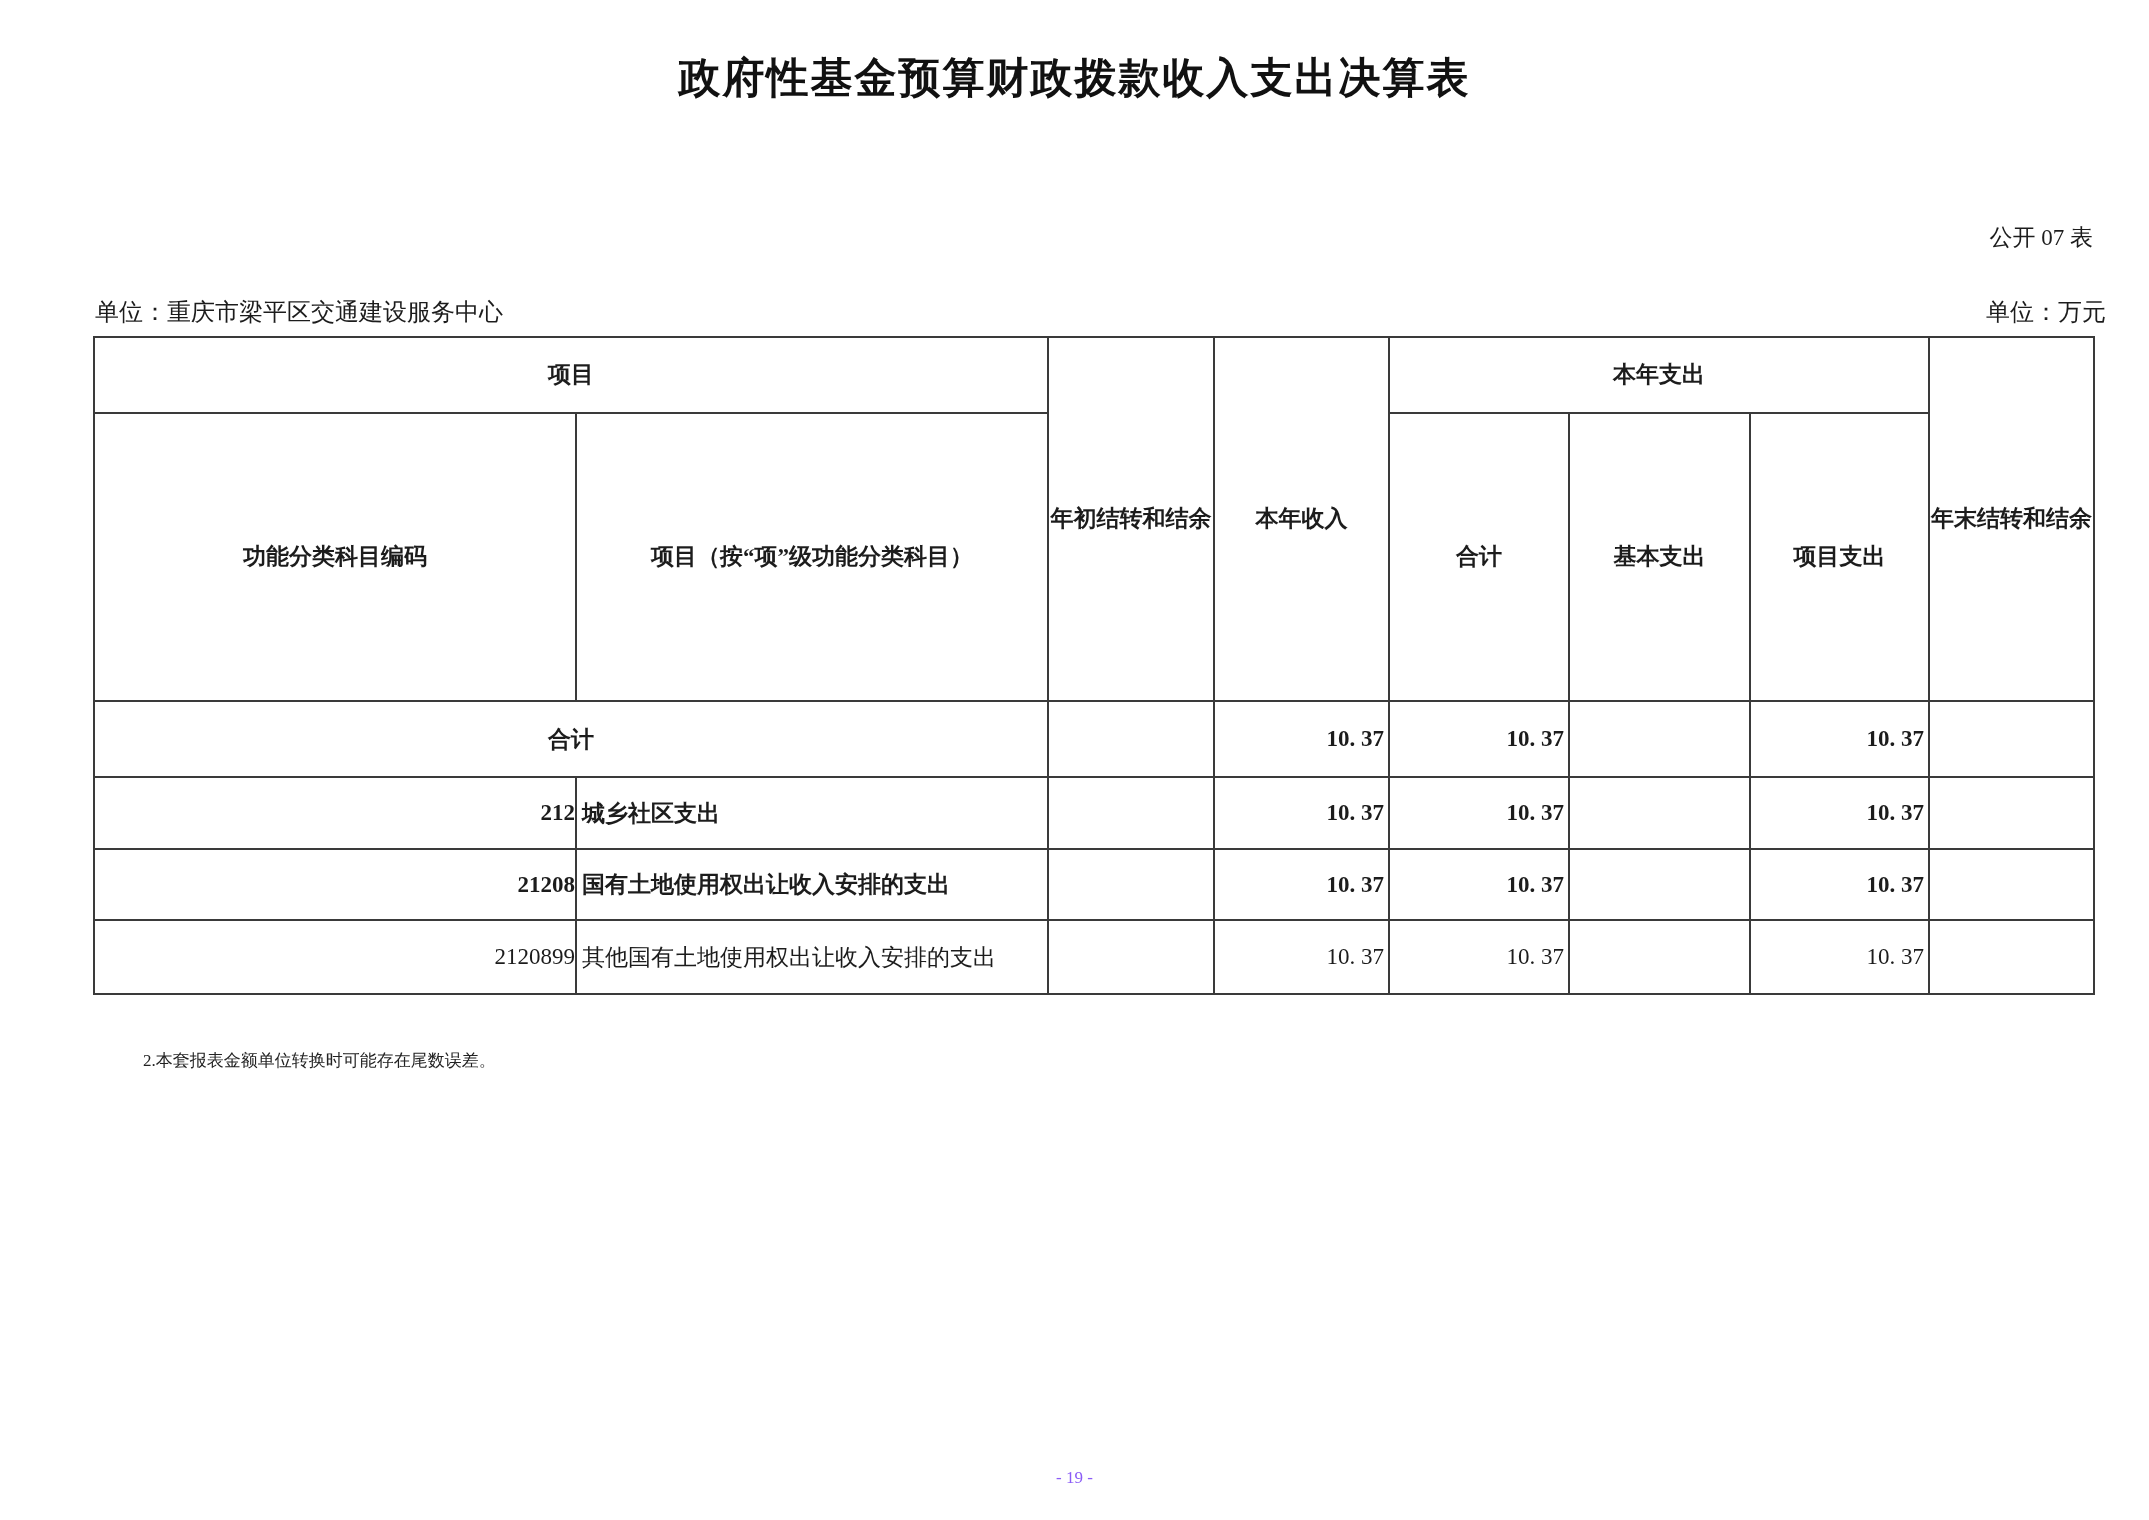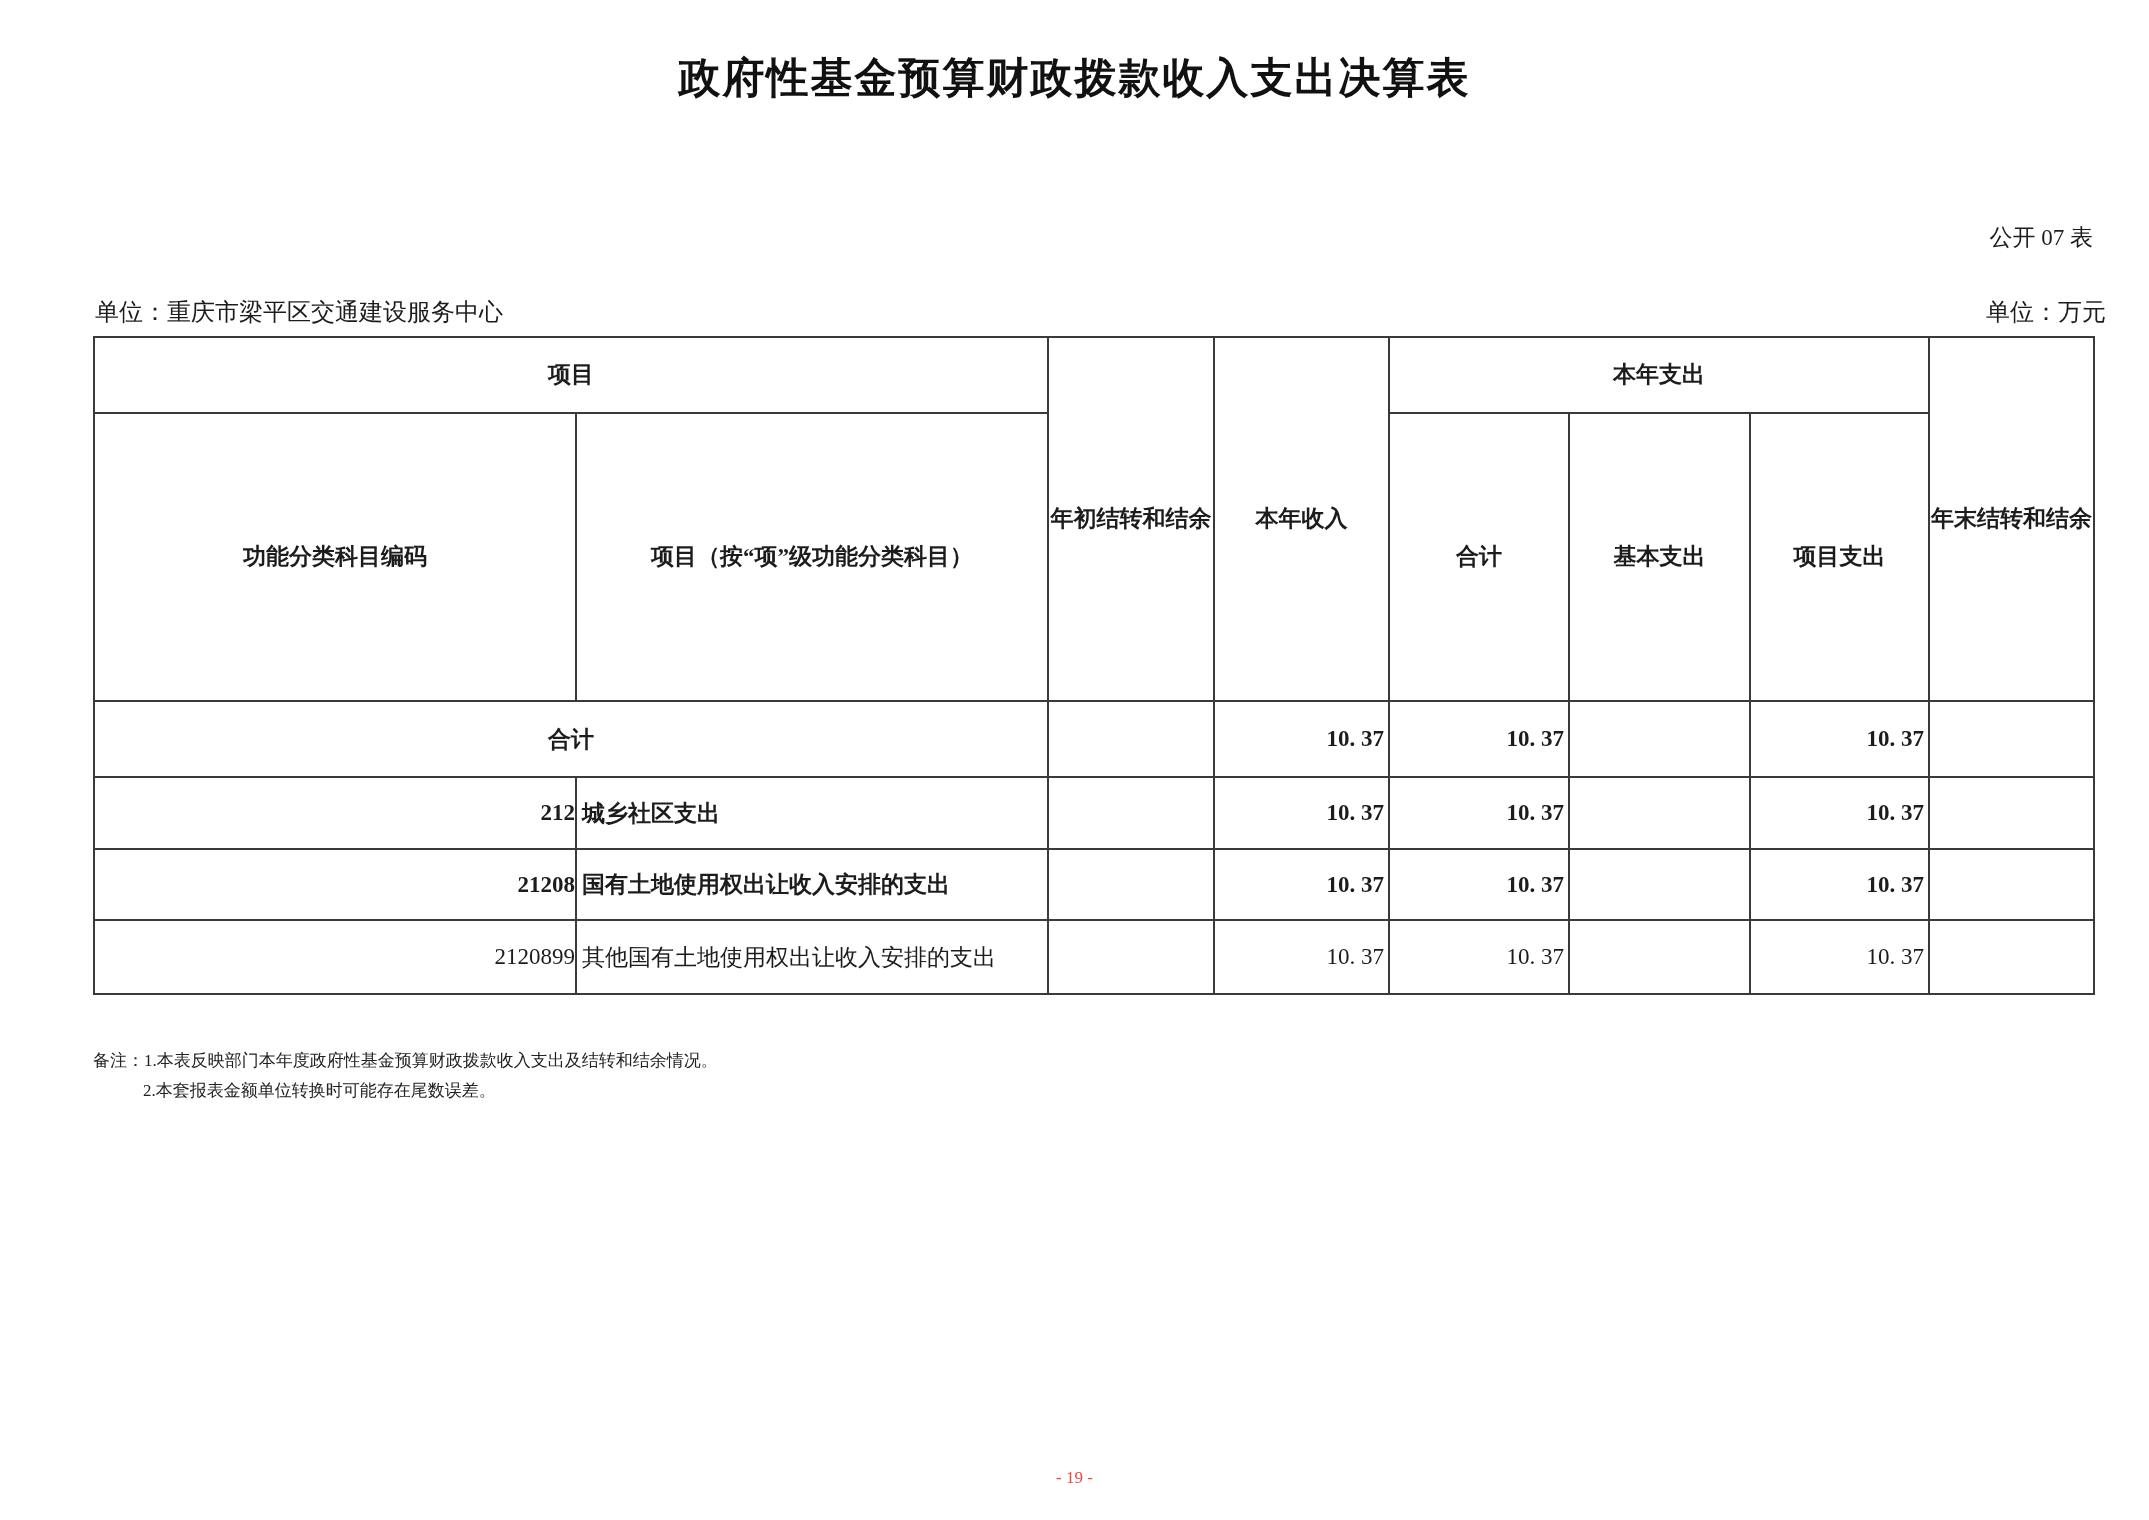--- a/index.html
+++ b/index.html
@@ -83,21 +83,21 @@
     color: #222;
   }
   .notes .note-line2 { padding-left: 50px; }
   .page-number {
     position: absolute;
     top: 1468px;
     left: 0;
     width: 100%;
     text-align: center;
     font-size: 17px;
-    color: #ef4444;
+    color: #8b5cf6;
   }
 </style>
 </head>
 <body>
 
 <div class="page">
 
   <div class="doc-title">政府性基金预算财政拨款收入支出决算表</div>
 
   <div class="form-label">公开 07 表</div>
@@ -169,19 +169,18 @@
         <td class="num-cell">10. 37</td>
         <td class="num-cell">10. 37</td>
         <td class="num-cell"></td>
         <td class="num-cell">10. 37</td>
         <td class="num-cell"></td>
       </tr>
     </tbody>
   </table>
 
   <div class="notes">
-    <div class="note-line1">备注：1.本表反映部门本年度政府性基金预算财政拨款收入支出及结转和结余情况。</div>
     <div class="note-line2">2.本套报表金额单位转换时可能存在尾数误差。</div>
   </div>
 
   <div class="page-number">- 19 -</div>
 
 </div>
 
 </body></html>

